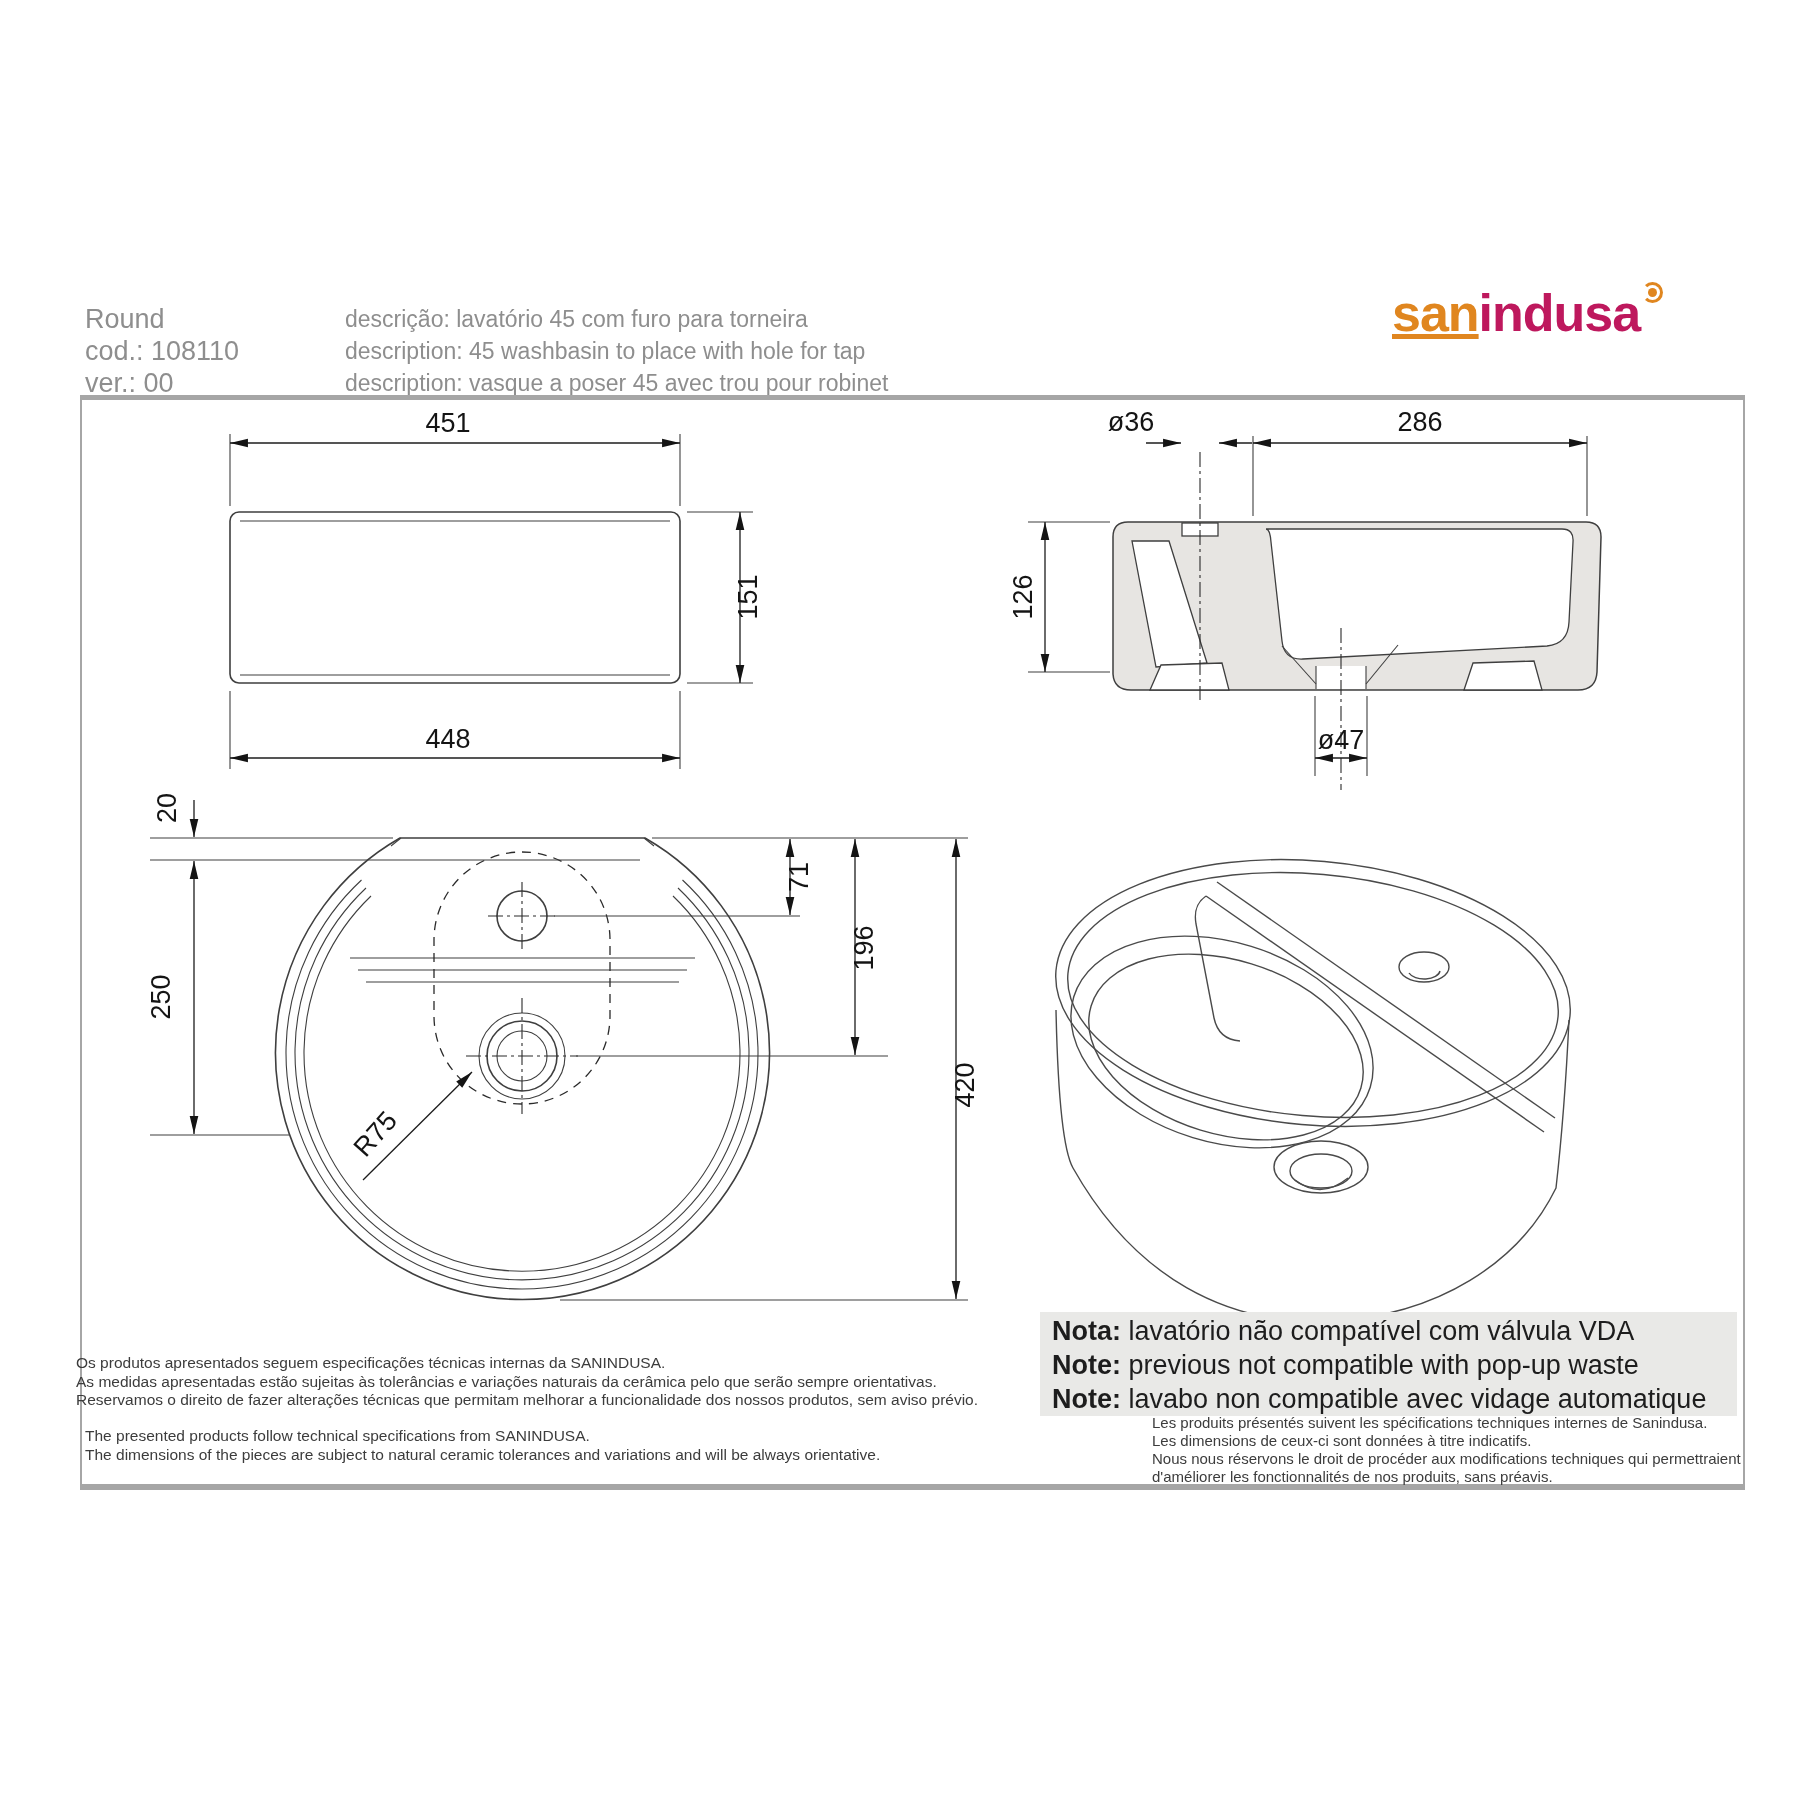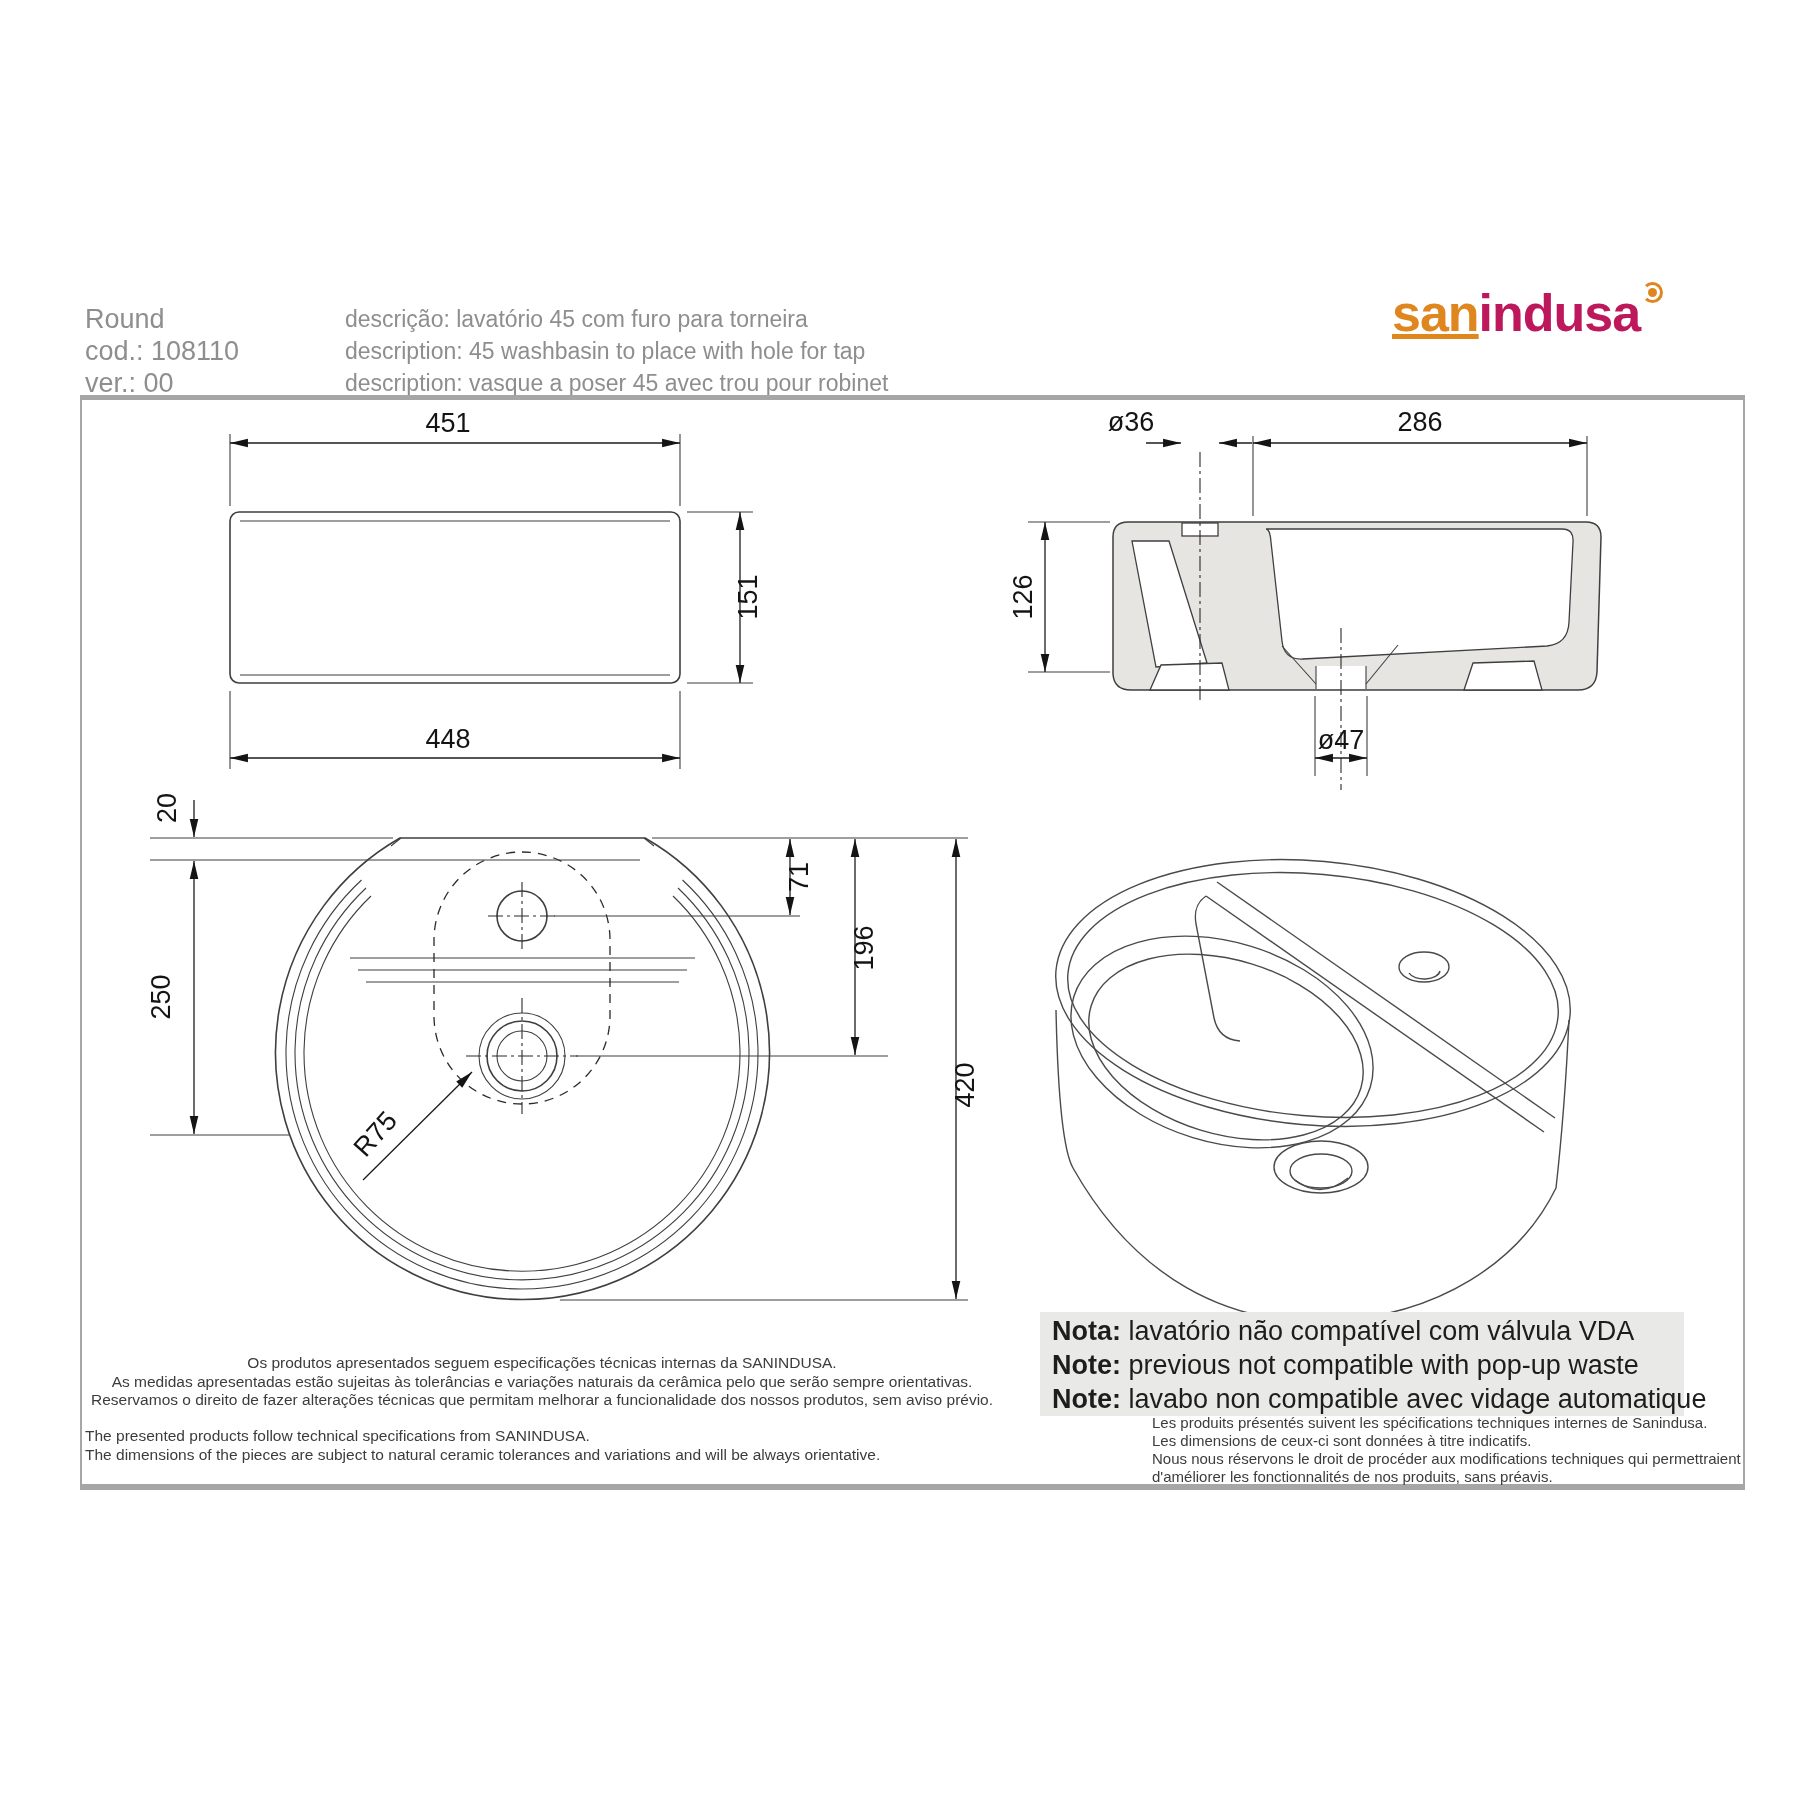--- a/index.html
+++ b/index.html
@@ -24,25 +24,25 @@
   .thin{stroke:#3f3f3f;stroke-width:1.1;fill:none;}
   .dim{stroke:#1c1c1c;stroke-width:1.3;fill:none;}
   .cline{stroke:#2a2a2a;stroke-width:1.1;fill:none;stroke-dasharray:15 4 3 4;}
   .dashed{stroke:#2a2a2a;stroke-width:1.3;fill:none;stroke-dasharray:9 7;}
   text.dimtxt{fill:#141414;font-size:27px;font-family:"Liberation Sans",sans-serif;}
   .grayfill{fill:#e7e5e2;stroke:#3f3f3f;stroke-width:1.5;}
   .whitefill{fill:#ffffff;stroke:#3f3f3f;stroke-width:1.3;}
   .persp{stroke:#4a4a4a;stroke-width:1.4;fill:none;}
 
   
-  .nota{position:absolute;left:1040px;top:1312px;width:644px;height:104px;background:#e9e9e7;
+  .nota{position:absolute;left:1040px;top:1312px;width:697px;height:104px;background:#e9e9e7;
         font-size:27px;line-height:34px;color:#1d1d1d;padding:2px 0 0 12px;box-sizing:border-box;white-space:nowrap;}
   .nota b{font-weight:700;}
   .ft{position:absolute;font-size:15.5px;line-height:18.5px;color:#3c3c3c;white-space:nowrap;}
-  .ft-pt{left:91px;top:1354px;text-align:center;}
+  .ft-pt{left:76px;top:1354px;}
   .ft-en{left:85px;top:1427px;}
   .ft-fr{left:1152px;top:1414px;font-size:15px;line-height:18px;}
 </style>
 </head>
 <body>
 
 <div class="hdr-left">
   <div>Round</div>
   <div>cod.: 108110</div>
   <div>ver.: 00</div>

